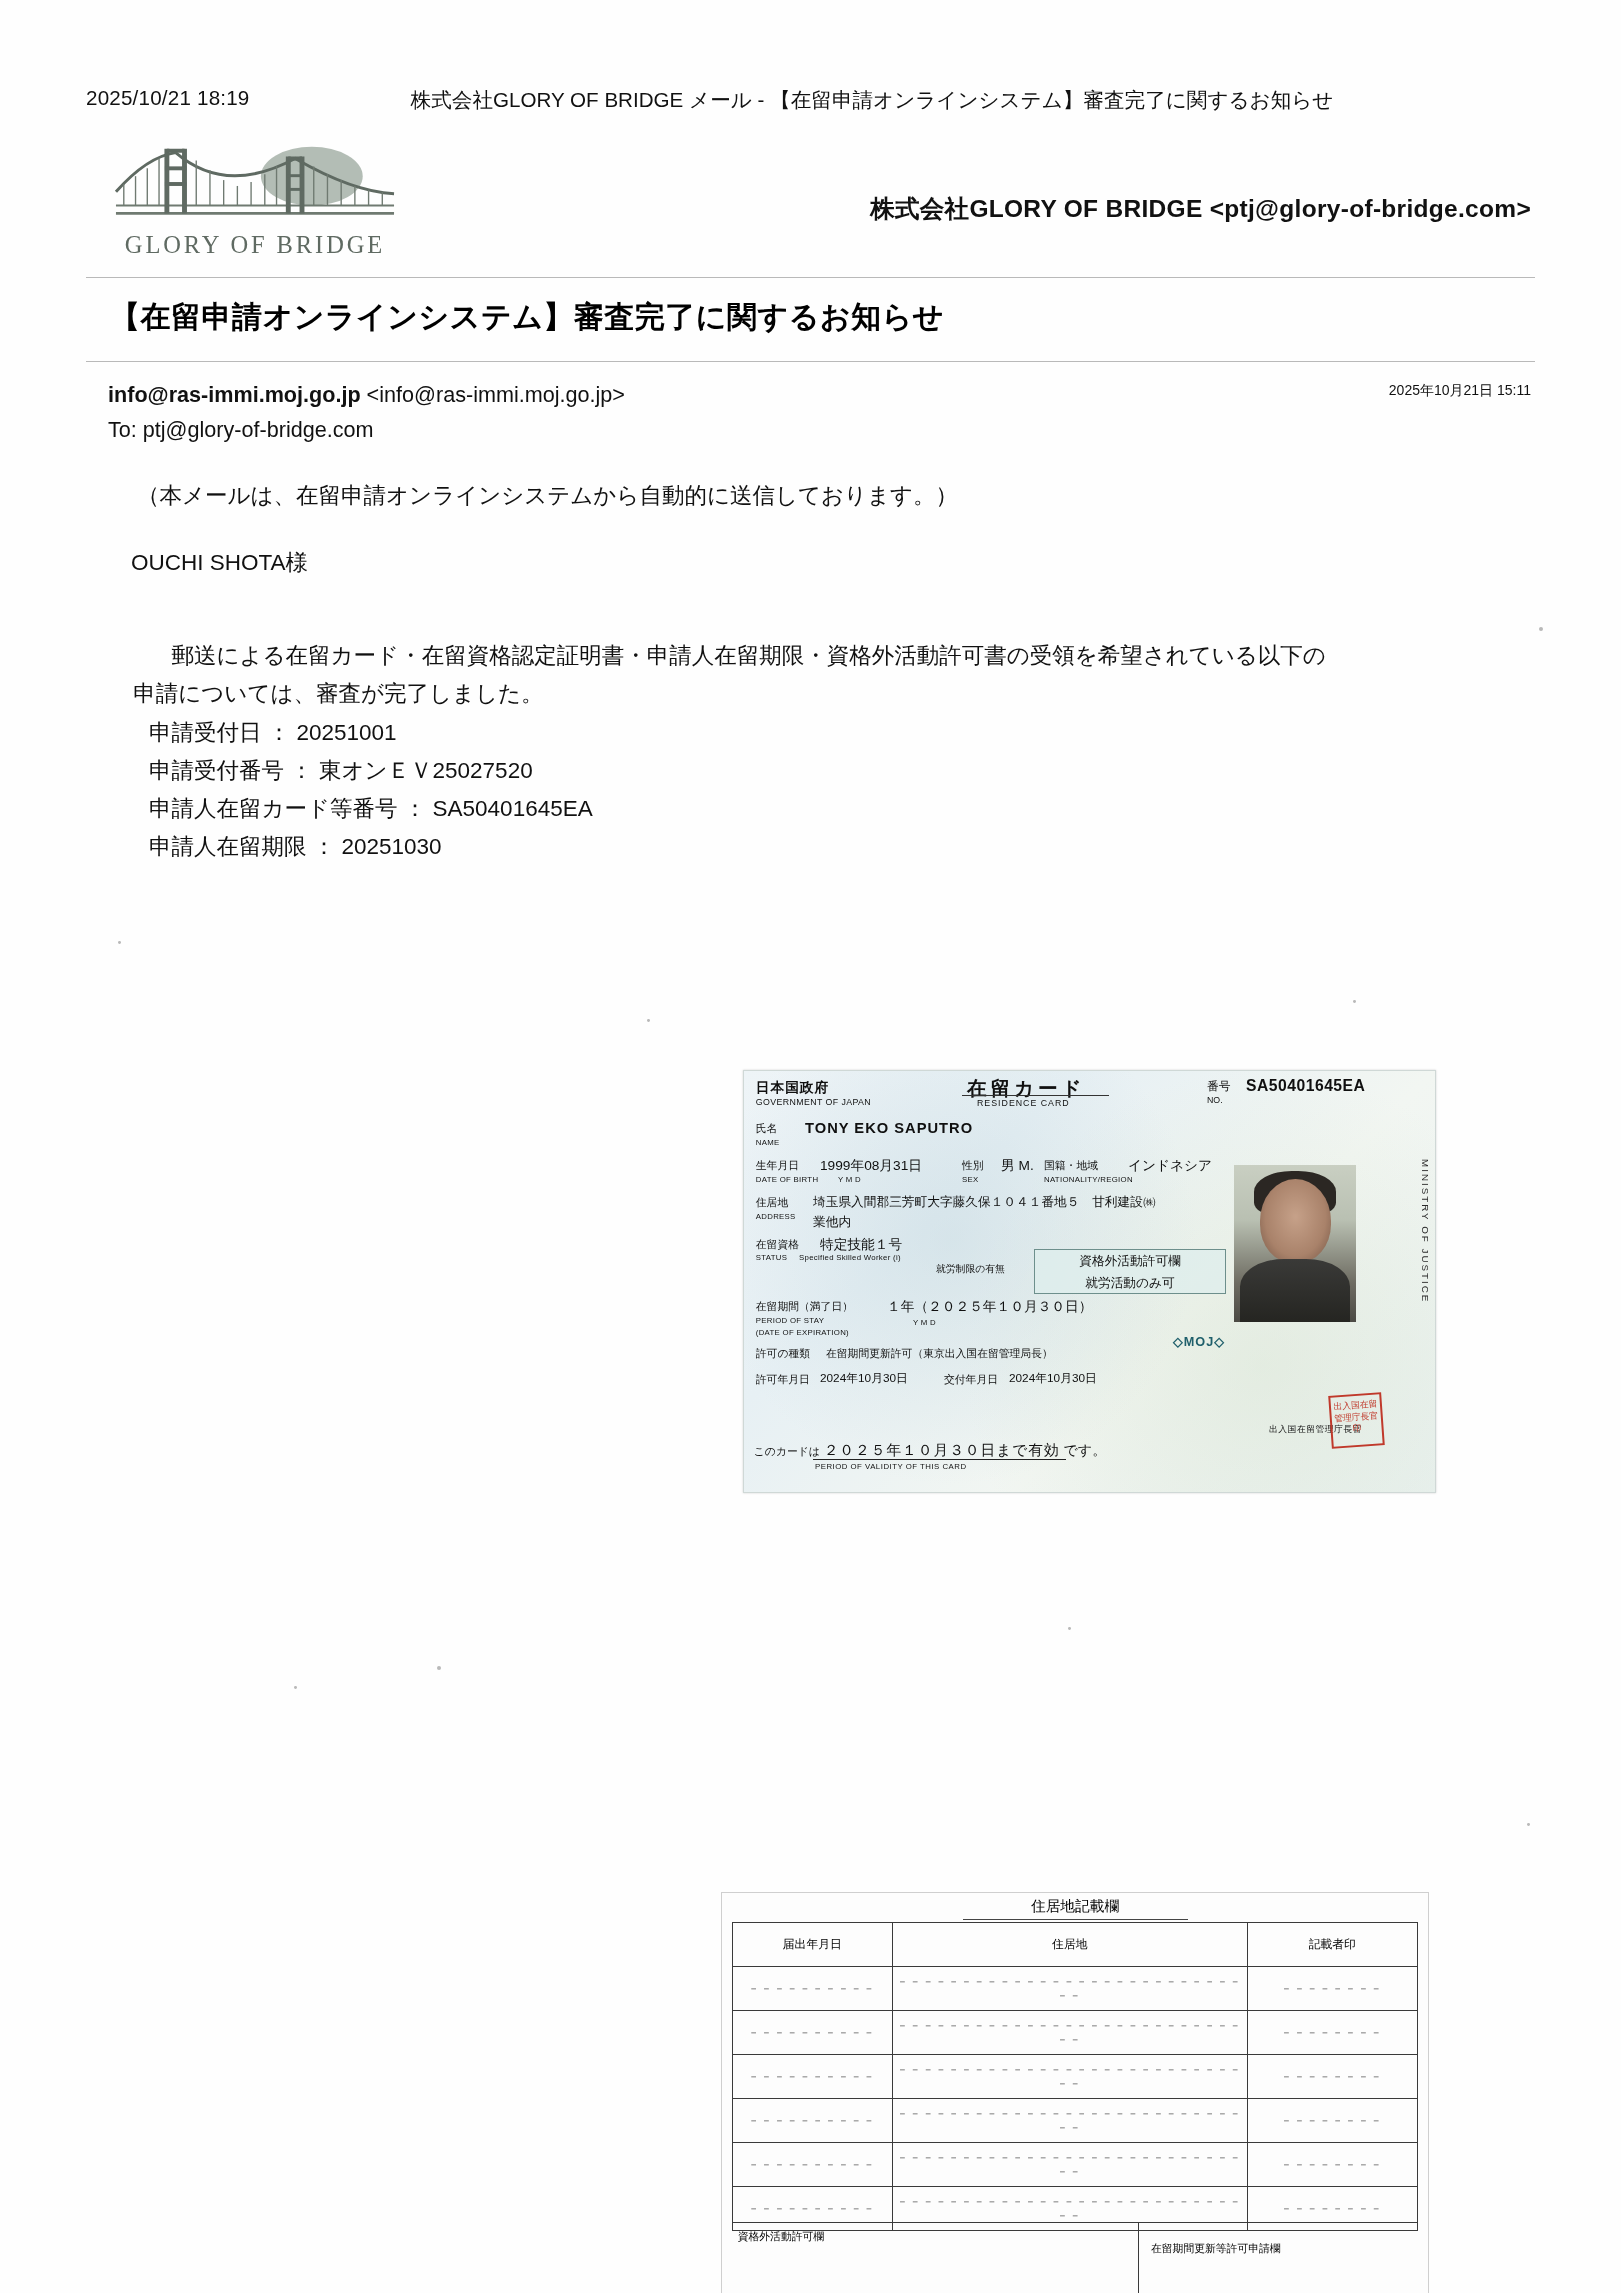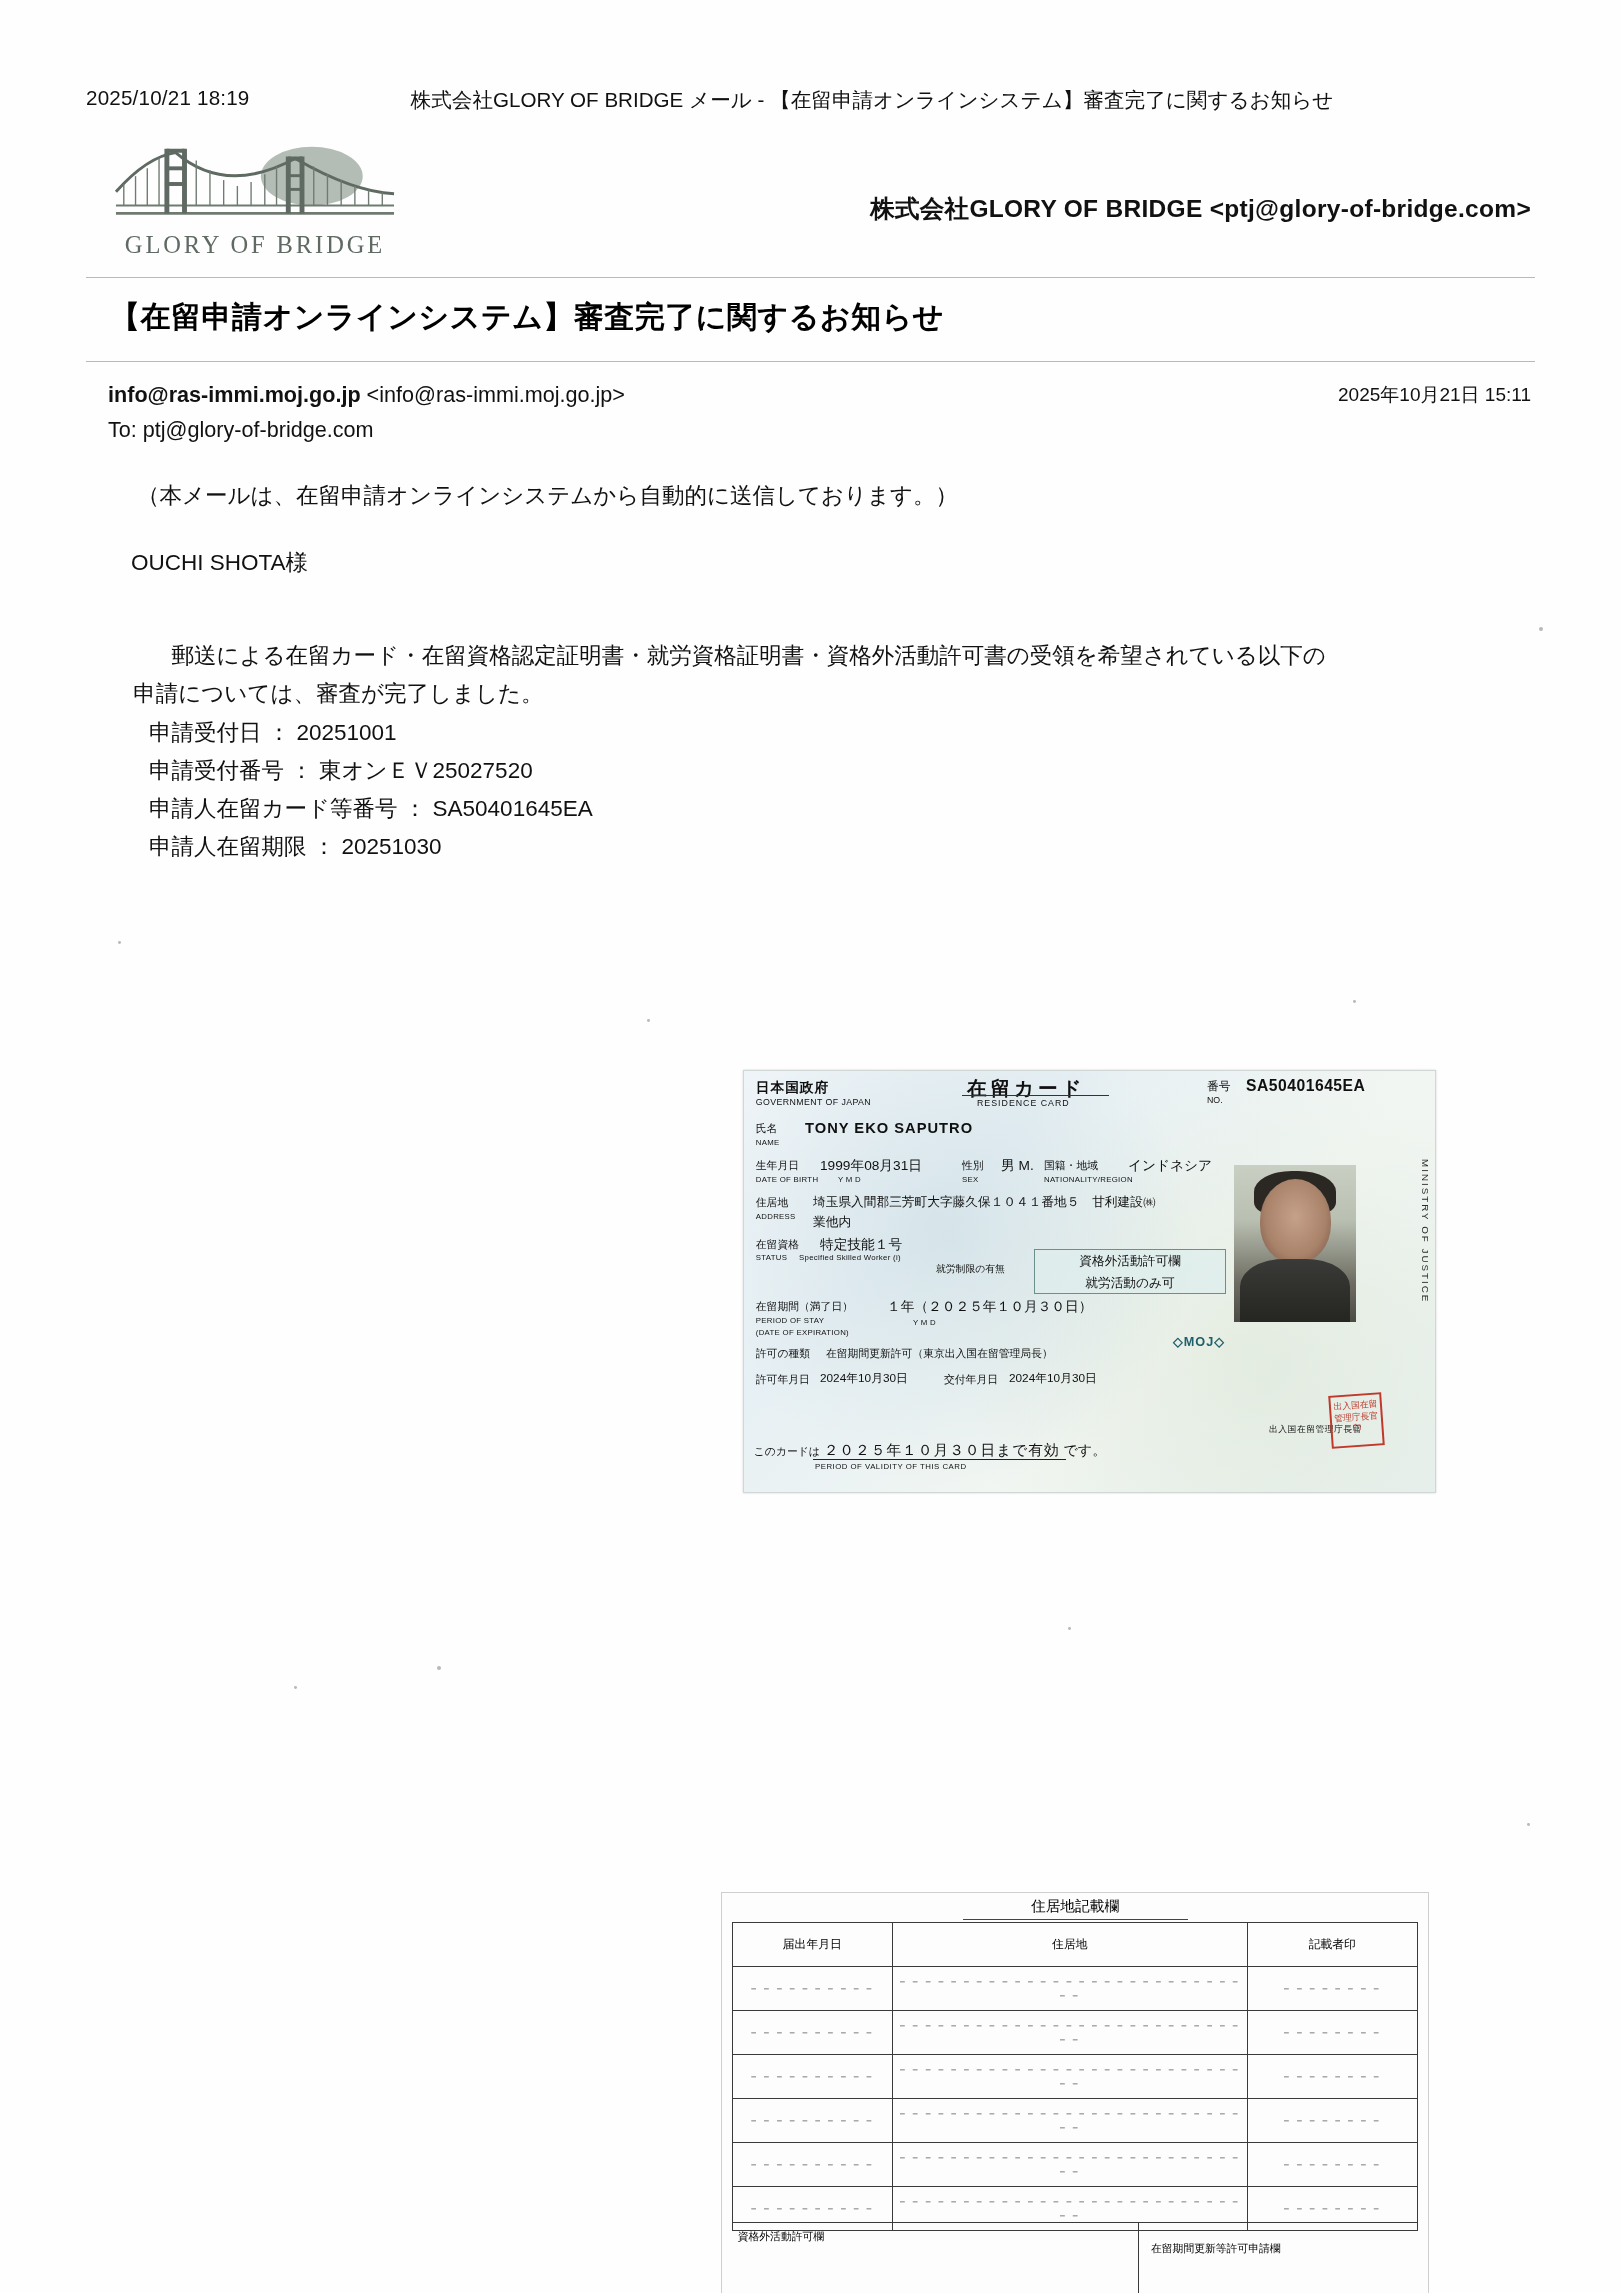--- a/index.html
+++ b/index.html
@@ -107,21 +107,21 @@
   }
   .to-line {
     position: absolute;
     left: 108px; top: 417px;
     font-size: 21.6px;
     color: #111;
   }
   .mail-date {
     position: absolute;
     right: 90px; top: 382px;
-    font-size: 19px;
+    font-size: 14px;
     color: #111;
   }
 
   
   .body-auto {
     position: absolute;
     left: 137px; top: 480px;
     font-size: 22.5px;
     color: #111;
   }
@@ -384,21 +384,21 @@
   <div class="from-line">
     <span class="addr-strong">info@ras-immi.moj.go.jp</span>
     <span>&lt;info@ras-immi.moj.go.jp&gt;</span>
   </div>
   <div class="to-line">To: ptj@glory-of-bridge.com</div>
   <div class="mail-date">2025年10月21日 15:11</div>
 
   <div class="body-auto">（本メールは、在留申請オンラインシステムから自動的に送信しております。）</div>
   <div class="body-name">OUCHI SHOTA様</div>
   <div class="body-para">
-    <span>　郵送による在留カード・在留資格認定証明書・就労資格証明書・資格外活動許可書の受領を希望されている以下の</span>
+    <span>　郵送による在留カード・在留資格認定証明書・申請人在留期限・資格外活動許可書の受領を希望されている以下の</span>
     <span class="l2">申請については、審査が完了しました。</span>
   </div>
   <div class="field-list">
     <div>申請受付日 ： 20251001</div>
     <div>申請受付番号 ： 東オンＥＶ25027520</div>
     <div>申請人在留カード等番号 ： SA50401645EA</div>
     <div>申請人在留期限 ： 20251030</div>
   </div>
 
   <div class="card">

